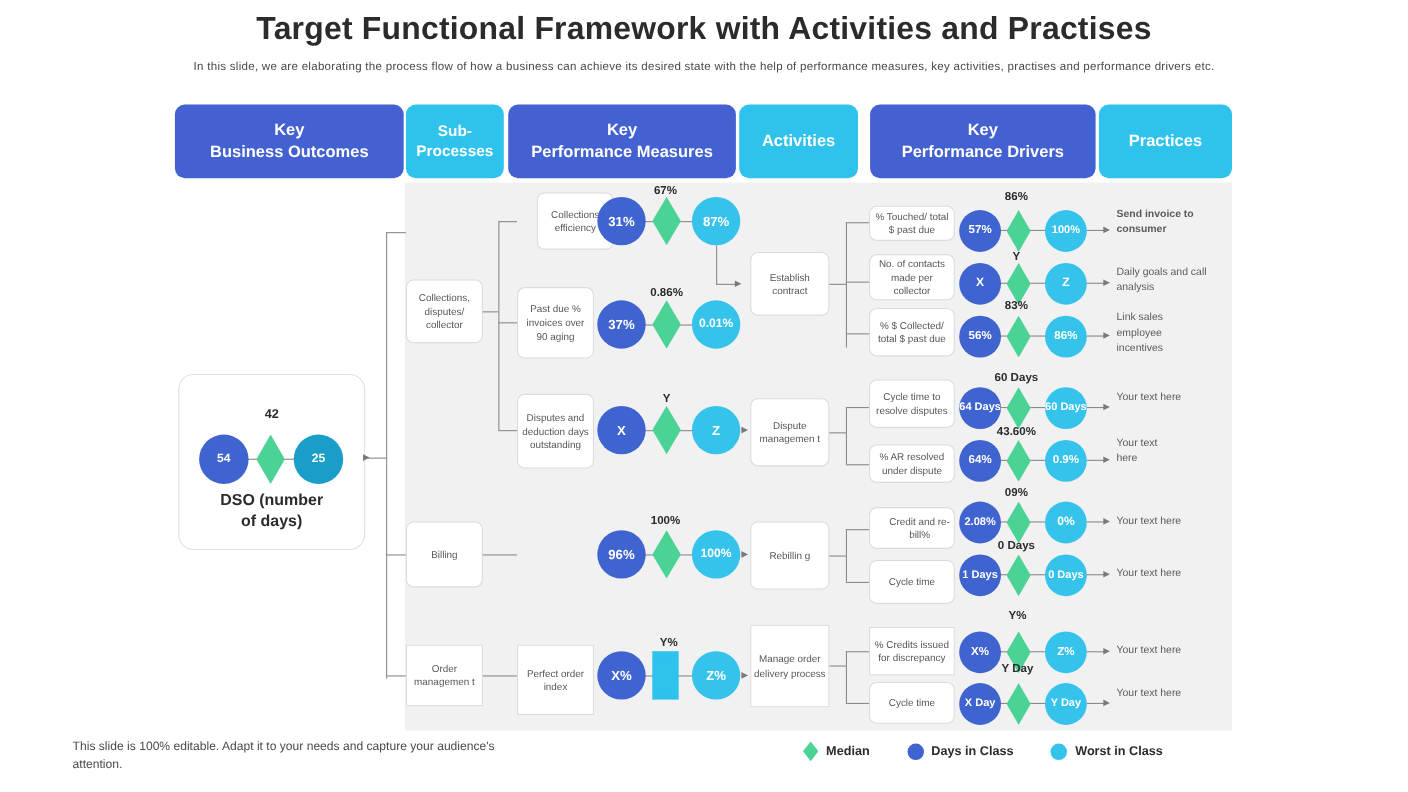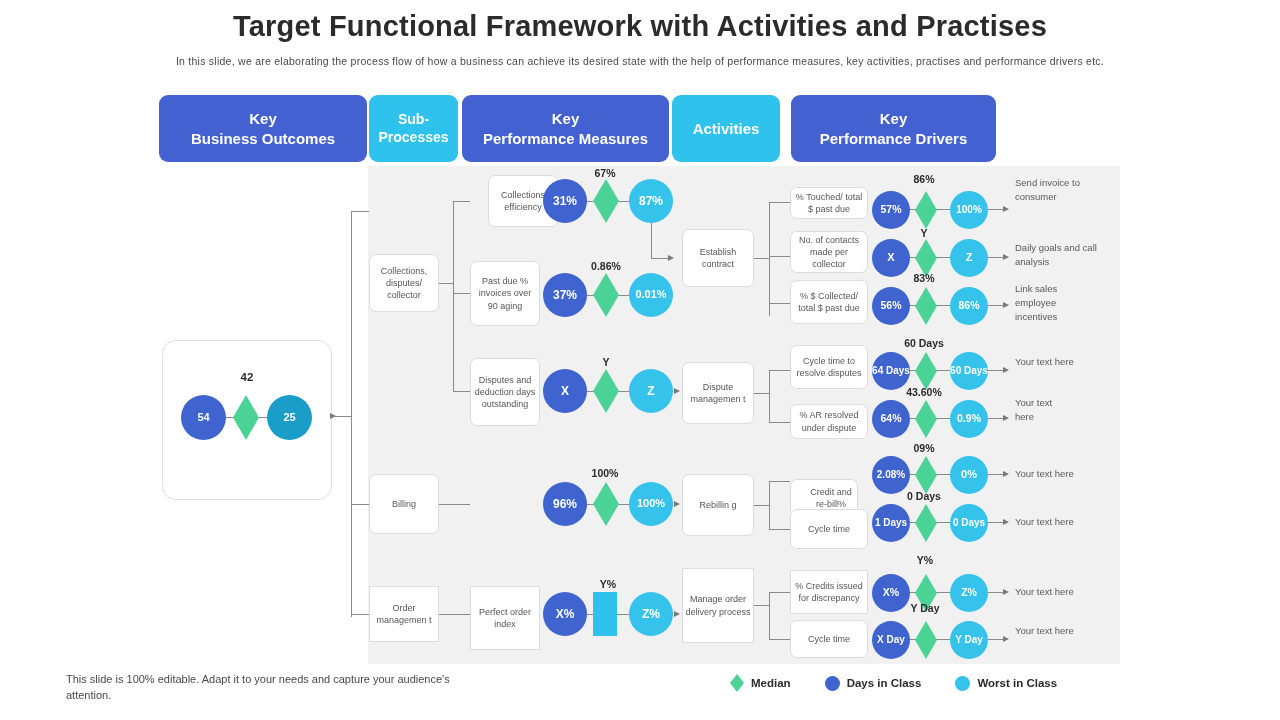--- a/index.html
+++ b/index.html
@@ -139,31 +139,40 @@
     <div>
       <span class="l1">Activities</span>
     </div>
   </div>
   <div class="hdr blue" style="left:791px;top:95px;width:205px;height:67px;font-size:15px;">
     <div>
       <span class="l1">Key</span>
       <span class="l1">Performance Drivers</span>
     </div>
   </div>
+  <div class="hdr cyan" style="left:999px;top:95px;width:121px;height:67px;font-size:15px;">
+    <div>
+      <span class="l1">Practices</span>
+    </div>
+  </div>
 
   <div class="panel"></div>
 
   <div class="dso">
     <div class="dso-num">42</div>
     <div class="ln lnh" style="left:44px;top:76px;width:80px;"></div>
     <div class="circ best" style="left:18px;top:54px;width:45px;height:45px;font-size:11px;">54</div>
     <div class="diam" style="left:70px;top:54px;width:26px;height:45px;">
         <i></i>
       </div>
     <div class="circ worst" style="left:104px;top:54px;width:45px;height:45px;font-size:11px;background:#1a9ec9;">25</div>
+    <div class="dso-label">
+      <span>DSO (number</span><br>
+      <span>of days)</span>
+    </div>
   </div>
 
   <div class="ln lnh" style="left:330px;top:416px;width:22px;"></div>
   <div class="arw" style="left:330px;top:412.5px;"></div>
 
   <div class="ln lnv" style="left:351px;top:211px;height:406px;"></div>
   <div class="ln lnh" style="left:351px;top:211px;width:18px;"></div>
   <div class="ln lnh" style="left:351px;top:504px;width:18px;"></div>
   <div class="ln lnh" style="left:351px;top:614px;width:18px;"></div>
 
@@ -258,21 +267,21 @@
   <div class="ln lnh" style="left:769px;top:592px;width:21px;"></div>
   <div class="ln lnh" style="left:769px;top:639px;width:21px;"></div>
 
   <div class="tbox" style="left:790px;top:187px;width:78px;height:32px;">% Touched/ total $ past due</div>
   <div class="tbox" style="left:790px;top:231px;width:78px;height:42px;">No. of contacts made per collector</div>
   <div class="tbox" style="left:790px;top:280px;width:78px;height:44px;">% $ Collected/ total $ past due</div>
 
   <div class="tbox" style="left:790px;top:345px;width:78px;height:44px;">Cycle time to resolve disputes</div>
   <div class="tbox" style="left:790px;top:404px;width:78px;height:35px;">% AR resolved under dispute</div>
 
-  <div class="tbox" style="left:790px;top:479px;width:68px;height:38px;padding-left:16px;">Credit and re-bill%</div>
+  <div class="tbox" style="left:790px;top:461px;width:78px;height:38px;padding-left:16px;">Credit and re-bill%</div>
   <div class="tbox" style="left:790px;top:509px;width:78px;height:40px;">Cycle time</div>
 
   <div class="tbox sq" style="left:790px;top:570px;width:78px;height:44px;">% Credits issued for discrepancy</div>
   <div class="tbox" style="left:790px;top:620px;width:78px;height:38px;">Cycle time</div>
 
   <div class="mlabel" style="left:896px;top:173px;width:56px;">86%</div>
   <div class="ln lnh" style="left:906px;top:209px;width:54px;"></div>
   <div class="circ best" style="left:872px;top:191px;width:38px;height:38px;font-size:10.5px;">57%</div>
   <div class="diam" style="left:915px;top:191px;width:22px;height:38px;">
       <i></i>
@@ -354,21 +363,21 @@
   <div class="mlabel" style="left:898px;top:602px;width:54px;">Y Day</div>
   <div class="ln lnh" style="left:906px;top:639px;width:54px;"></div>
   <div class="circ best" style="left:872px;top:621px;width:38px;height:38px;font-size:10px;">X Day</div>
   <div class="diam" style="left:915px;top:621px;width:22px;height:38px;">
       <i></i>
     </div>
   <div class="circ worst" style="left:950px;top:621px;width:38px;height:38px;font-size:10px;">Y Day</div>
   <div class="ln lnh" style="left:988px;top:639px;width:18px;"></div>
   <div class="arw" style="left:1003px;top:635.5px;"></div>
 
-  <div class="ptext" style="left:1015px;top:176px;width:96px;">Send invoice to consumer</div>
+  <div class="ptext" style="left:1015px;top:188px;width:96px;font-weight:bold;">Send invoice to consumer</div>
   <div class="ptext" style="left:1015px;top:241px;width:104px;">Daily goals and call analysis</div>
   <div class="ptext" style="left:1015px;top:282px;width:70px;">Link sales employee incentives</div>
   <div class="ptext" style="left:1015px;top:355px;width:62px;">Your text here</div>
   <div class="ptext" style="left:1015px;top:396px;width:38px;">Your text here</div>
   <div class="ptext" style="left:1015px;top:467px;width:62px;">Your text here</div>
   <div class="ptext" style="left:1015px;top:515px;width:62px;">Your text here</div>
   <div class="ptext" style="left:1015px;top:585px;width:62px;">Your text here</div>
   <div class="ptext" style="left:1015px;top:624px;width:62px;">Your text here</div>
 
   <div class="legend">

